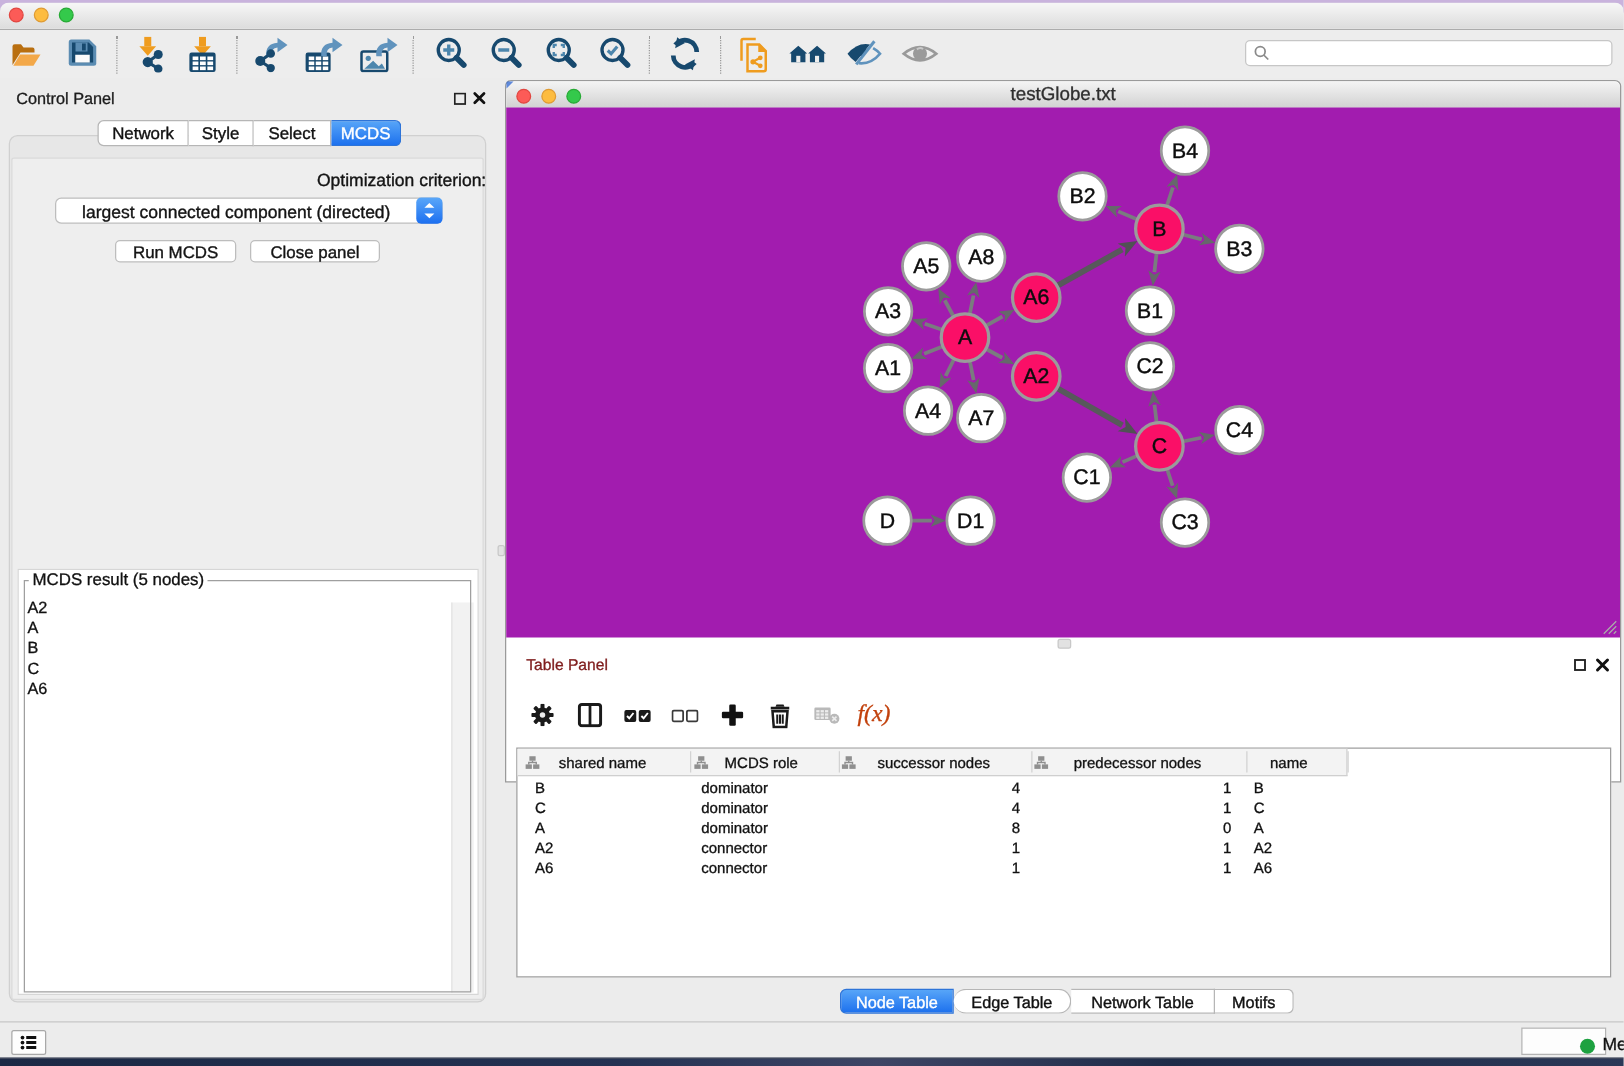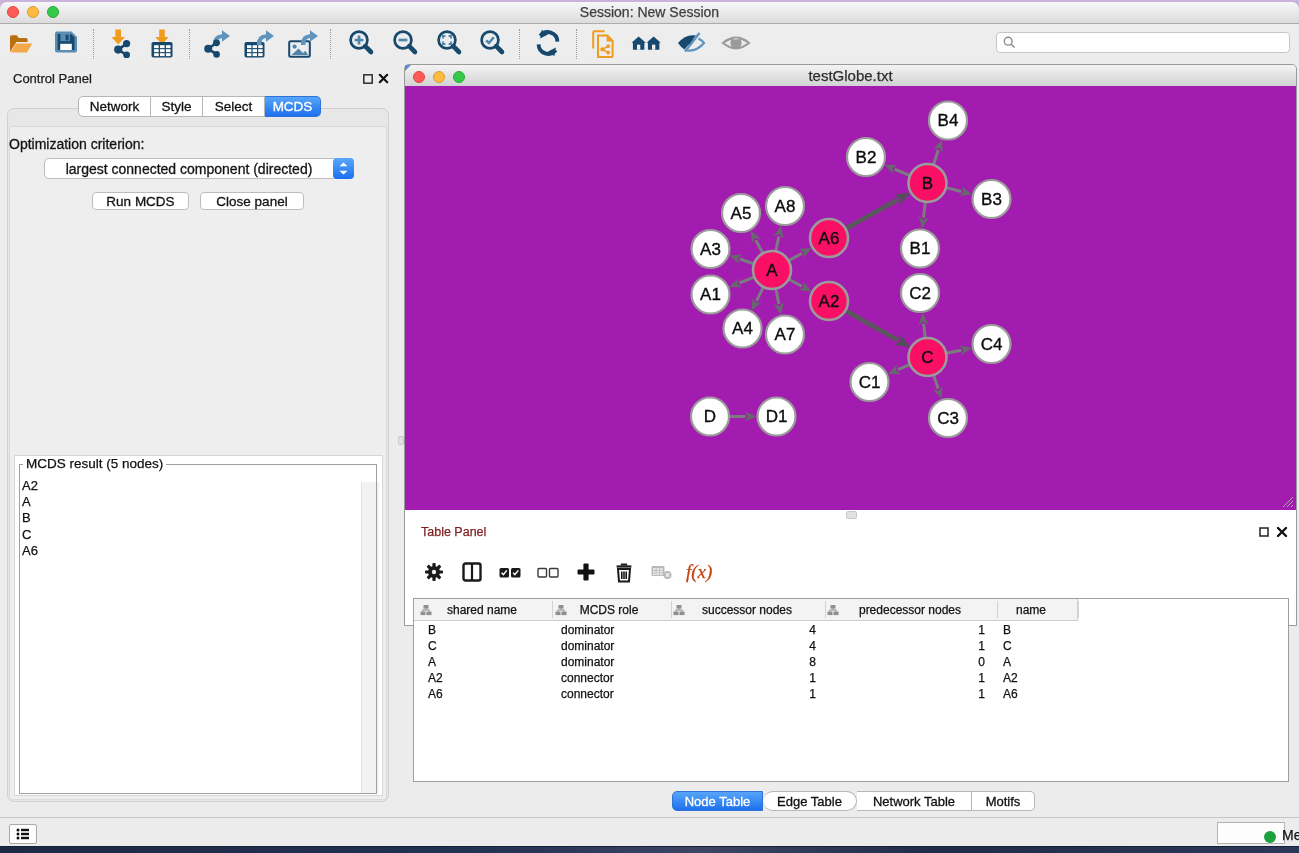--- a/index.html
+++ b/index.html
@@ -25,21 +25,21 @@
   #cp-panel{left:7px;top:108px;width:382px;height:694px;background:#e7e7e7;
     border:1px solid #d0d0d0;border-radius:7px;box-sizing:border-box;}
   #cp-inner{left:9px;top:126px;width:378px;height:674px;background:#eeeeee;
     border:1px solid #dadada;box-sizing:border-box;border-radius:2px;}
   .seg{position:absolute;display:flex;font-size:13.5px;-webkit-text-stroke:0.3px currentColor;}
   .seg .s{background:#fff;border:1px solid #b6b6b6;border-left:none;color:#111;
     display:flex;align-items:center;justify-content:center;box-sizing:border-box;}
   .seg .s.first{border-left:1px solid #b6b6b6;border-radius:5px 0 0 5px;}
   .seg .s.last{border-radius:0 5px 5px 0;}
   .seg .s.sel{background:linear-gradient(#57a5f8,#1d71ee);color:#fff;border-color:#2e74d8;}
-  #opt-label{left:9px;top:136px;width:380px;text-align:left;font-size:14px;color:#141414;-webkit-text-stroke:0.3px #141414;}
+  #opt-label{left:9px;top:136px;width:380px;text-align:right;font-size:14px;color:#141414;-webkit-text-stroke:0.3px #141414;}
   #dropdown{left:44px;top:158px;width:310px;height:21px;background:#fff;
     border:1px solid #bdbdbd;border-radius:5px;box-sizing:border-box;}
   #dropdown .txt{position:absolute;left:0;top:2px;width:288px;text-align:center;
     font-size:14px;color:#141414;-webkit-text-stroke:0.3px #141414;}
   #dropdown .btn{position:absolute;right:-1px;top:-1px;width:21px;height:21px;
     background:linear-gradient(#5aa7f9,#1c6ff0);border-radius:4px;}
   #run-btn{left:92px;top:192px;width:97px;height:18px;}
   #close-btn{left:200px;top:192px;width:104px;height:18px;}
   .macbtn{position:absolute;background:#fff;border:1px solid #bdbdbd;border-radius:4px;
     box-sizing:border-box;display:flex;align-items:center;justify-content:center;
@@ -88,21 +88,20 @@
 </style>
 </head>
 <body>
 <div id="app">
 
   <div class="abs" id="titlebar"></div>
   <div class="abs" id="lavender"></div>
   <div class="tl" style="left:7px;background:#fc5b57;border:1px solid #e14640;z-index:2;"></div>
   <div class="tl" style="left:27px;background:#fdbc40;border:1px solid #df9b33;z-index:2;"></div>
   <div class="tl" style="left:47px;background:#34c94b;border:1px solid #27aa35;z-index:2;"></div>
-  <div class="abs" id="titletext">Session: New Session</div>
 
   <div class="abs" id="toolbar"></div>
   <div class="tsep" style="left:93px;"></div>
     <div class="tsep" style="left:189px;"></div>
     <div class="tsep" style="left:330px;"></div>
     <div class="tsep" style="left:519px;"></div>
     <div class="tsep" style="left:576px;"></div>
 <svg class="ticon" style="left:6px;top:29px" width="30" height="28" viewBox="0 0 30 28">
       <path d="M4,23 L4,8 Q4,6.3 5.8,6.3 L10.8,6.3 L12.8,9 L20,9 Q21.6,9 21.6,10.6 L21.6,13 L10.4,13 L4,23 Z" fill="#b96f10"></path>
       <path d="M10,14.6 L26.4,14.6 L20.8,23.6 L4.6,23.6 Z" fill="#f3a849"></path>

